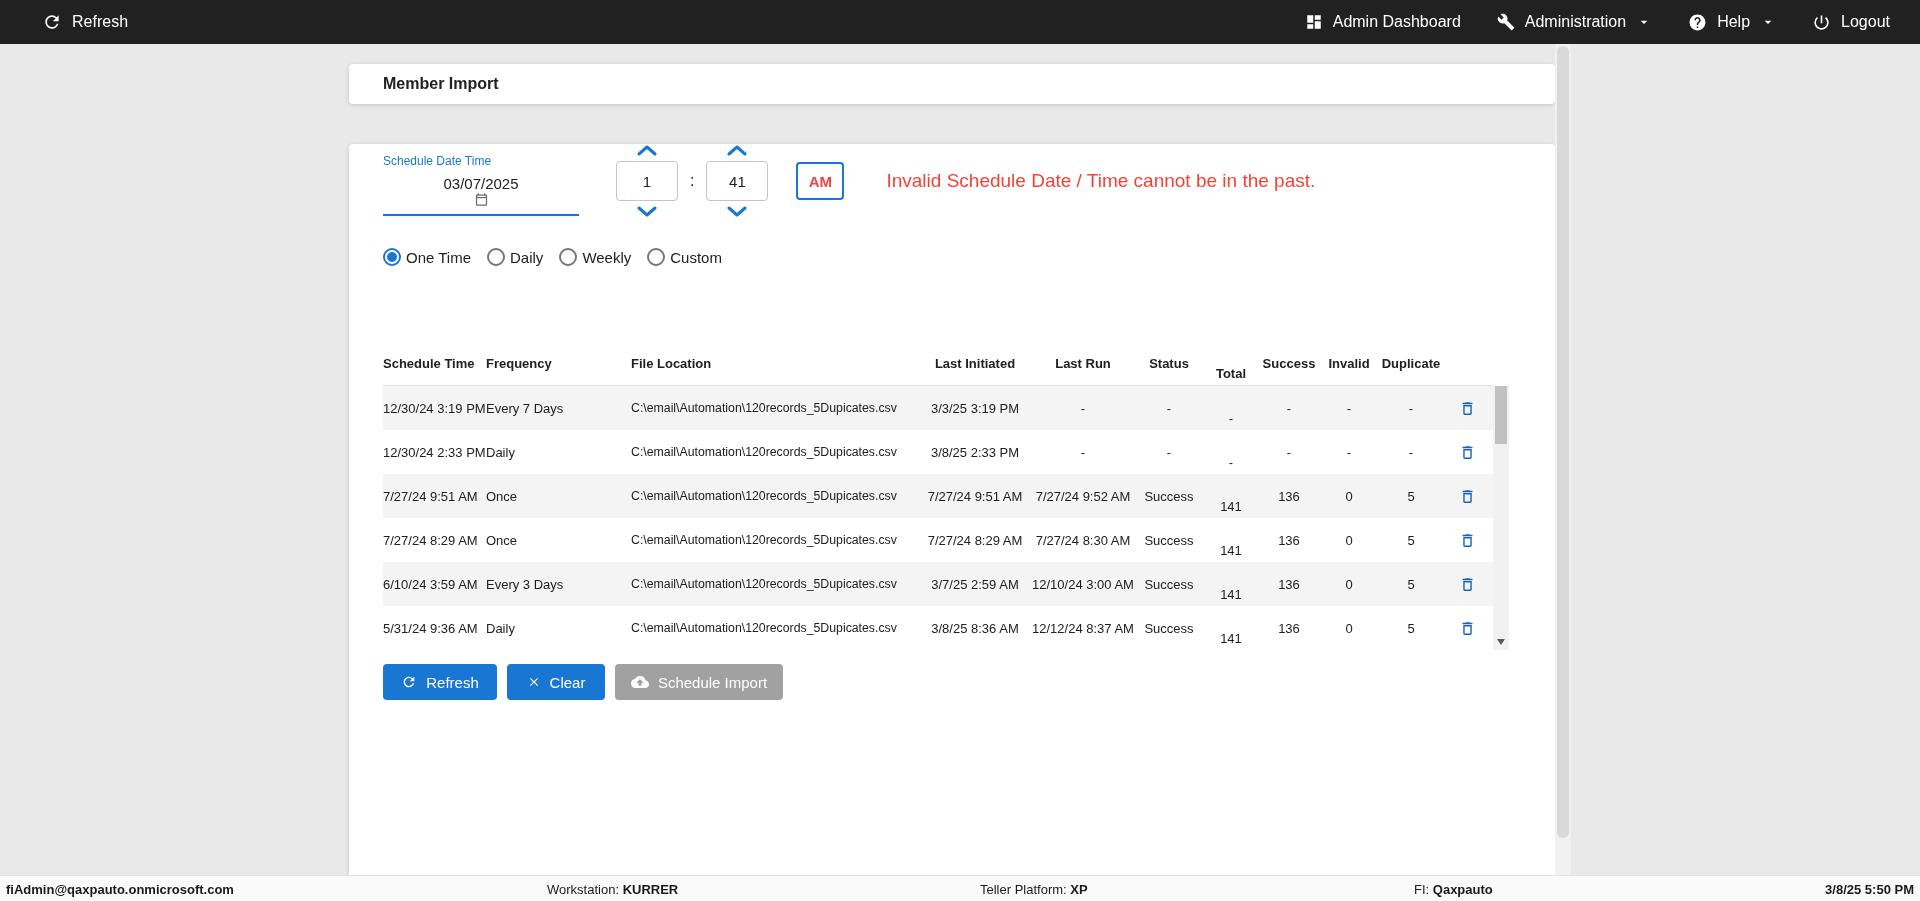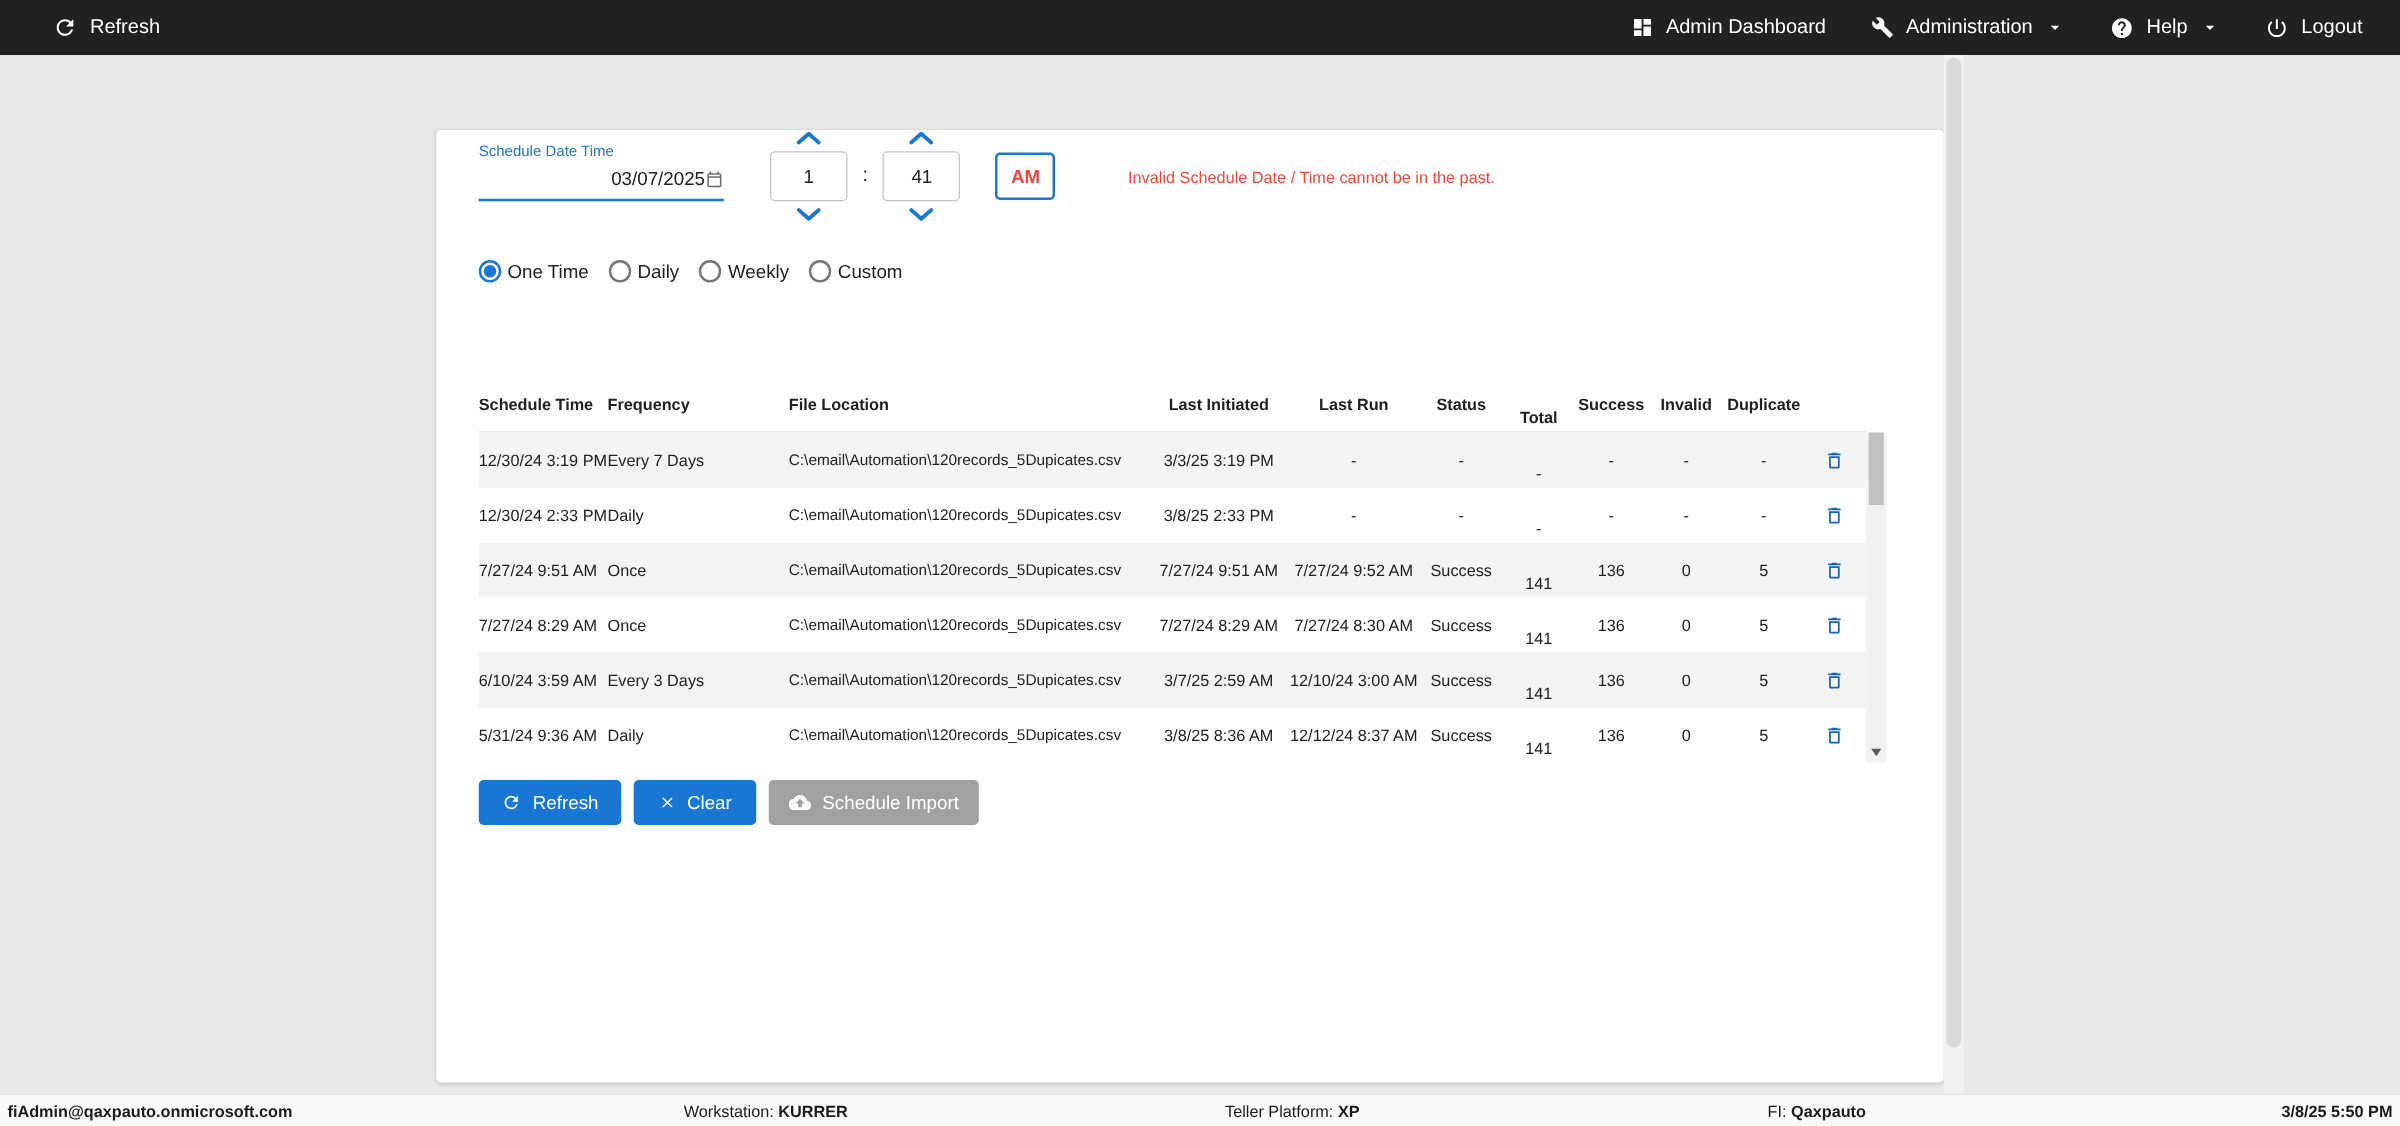--- a/index.html
+++ b/index.html
@@ -30,28 +30,28 @@
   
   .file-row { margin-top:32px; display:flex; align-items:flex-end; }
   .file-field { width:857px; border-bottom:1px solid #4d4d4d; padding-bottom:9px; font-size:15px; color:#9a9a9a; cursor:text; }
   .info-icon { width:20px; height:20px; border-radius:50%; background:#1976d2; color:#fff; display:flex; align-items:center; justify-content:center; font-size:13px; font-weight:bold; font-style:italic; margin:0 0 4px 14px; cursor:pointer; flex:none; }
   .info-icon::after { content:"i"; }
 
   
   .datetime-row { display:flex; align-items:flex-start; margin-top:40px; }
   .date-field { width:196px; margin-top:10px; }
   .date-label { font-size:12px; color:#1976d2; margin-bottom:7px; }
-  .date-input { display:flex; align-items:center; justify-content:flex-end; border-bottom:2px solid #1976d2; padding-bottom:7px; font-size:15px; cursor:text; }
+  .date-input { display:flex; align-items:center; justify-content:flex-start; border-bottom:2px solid #1976d2; padding-bottom:7px; font-size:15px; cursor:text;flex-direction:column; }
   .time-group { display:flex; align-items:center; gap:12px; margin-left:37px; }
   .spinner { display:flex; flex-direction:column; align-items:center; gap:5px; }
   .chev-btn { background:none; border:none; padding:0; cursor:pointer; line-height:0; }
   .spin-box { width:62px; height:40px; border:1px solid #c4c4c4; border-radius:4px; display:flex; align-items:center; justify-content:center; font-size:15px; cursor:text; background:#fff; }
   .colon { font-size:16px; }
   .meridiem-btn { margin-left:16px; width:48px; height:38px; background:#fff; border:2px solid #1976d2; border-radius:4px; color:#ef4444; font-size:15px; font-weight:bold; cursor:pointer; }
-  .error-text { margin-left:46px; font-size:13px; color:#f44336; align-self:center; }
+  .error-text { margin-left:30px; font-size:19px; color:#f44336; align-self:center; }
 
   
   .radio-row { margin-top:30px; display:flex; align-items:flex-start; gap:16px; }
   .radio-item { display:flex; align-items:center; gap:5px; font-size:15px; cursor:pointer; }
   .radio-circle { width:18px; height:18px; border-radius:50%; border:2px solid #757575; position:relative; flex:none; background:#fff; }
   .radio-circle.checked { border-color:#1976d2; }
   .radio-circle.checked::after { content:""; position:absolute; top:2px; left:2px; right:2px; bottom:2px; border-radius:50%; background:#1976d2; }
 
   
   .table-wrap { margin-top:76px; width:1126px; position:relative; }
@@ -146,20 +146,23 @@
           <svg width="19" height="19" viewBox="0 0 24 24" fill="#fff">
             <path d="M13 3h-2v10h2V3zm4.83 2.17l-1.42 1.42A6.92 6.92 0 0 1 19 12c0 3.87-3.13 7-7 7s-7-3.13-7-7c0-2.17.98-4.1 2.58-5.42L6.17 5.17A8.93 8.93 0 0 0 3 12c0 4.97 4.03 9 9 9s9-4.03 9-9c0-2.74-1.23-5.19-3.17-6.83z"></path>
           </svg>
         </span>
       <span>Logout</span>
     </div>
   </nav>
 </header>
 
 <main class="content">
+  <div class="card title-card">
+    <span>Member Import</span>
+  </div>
 
   <div class="card main-card">
 
 
     <div class="form-area">
 
 
       <div class="datetime-row">
         <div class="date-field">
           <div class="date-label">Schedule Date Time</div>

